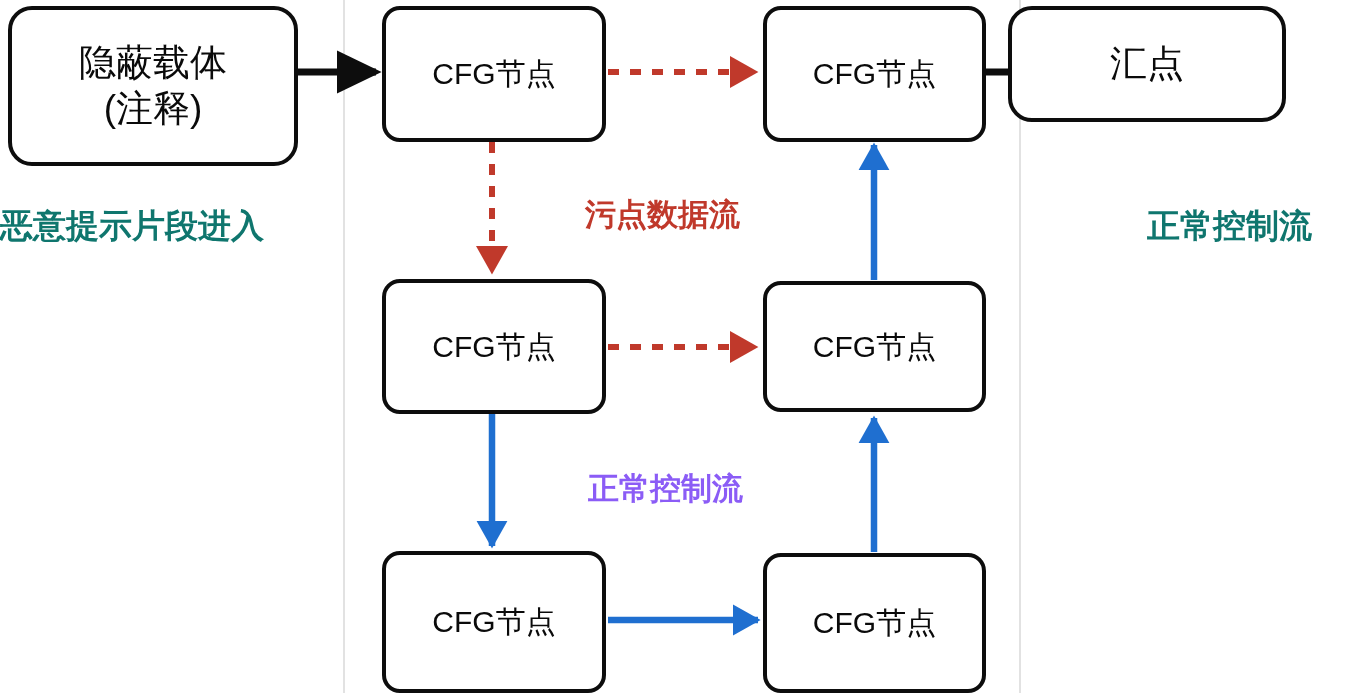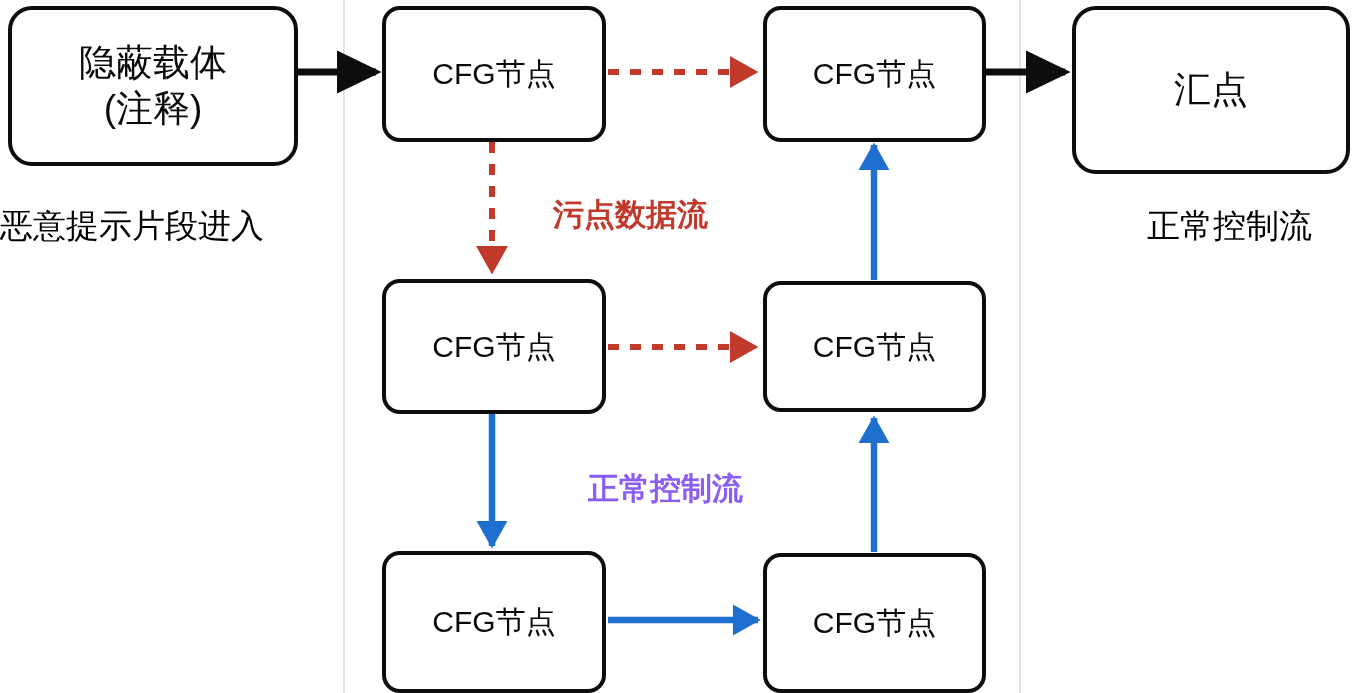--- a/index.html
+++ b/index.html
@@ -45,22 +45,22 @@
   }
   .node-cfg {
     font-size: 30px;
     font-weight: 400;
     text-align: center;
   }
   .node-endpoint .line2 { display: block; }
   .caption {
     position: absolute;
     font-size: 33px;
-    font-weight: normal;
-    color: #000000;
+    font-weight: bold;
+    color: #0f766e;
     white-space: nowrap;
     z-index: 4;
   }
   .flow-label {
     position: absolute;
     font-size: 31px;
     font-weight: bold;
     white-space: nowrap;
     z-index: 4;
   }
@@ -114,21 +114,21 @@
     <line x1="986" y1="72" x2="1065" y2="72" stroke="#0d0d0d" stroke-width="7" marker-end="url(#arrow-black)"></line>
   </svg>
 
   <div class="node node-endpoint" style="left:8px; top:6px; width:290px; height:160px;">
     <div>
       <span>隐蔽载体</span>
       <span class="line2">(注释)</span>
     </div>
   </div>
 
-  <div class="node node-endpoint" style="left:1072px; top:6px; width:278px; height:168px;">
+  <div class="node node-endpoint" style="left:1008px; top:6px; width:278px; height:116px;">
     <div>
       <span>汇点</span>
     </div>
   </div>
 
   <div class="node node-cfg" style="left:382px; top:6px; width:224px; height:136px;">
     <span>CFG节点</span>
   </div>
 
   <div class="node node-cfg" style="left:763px; top:6px; width:223px; height:136px;">
@@ -144,21 +144,21 @@
   </div>
 
   <div class="node node-cfg" style="left:382px; top:551px; width:224px; height:142px;">
     <span>CFG节点</span>
   </div>
 
   <div class="node node-cfg" style="left:763px; top:553px; width:223px; height:140px;">
     <span>CFG节点</span>
   </div>
 
-  <div class="flow-label" style="left:553px; top:194px; color:#c0392b;">污点数据流</div>
+  <div class="flow-label" style="left:585px; top:194px; color:#c0392b;">污点数据流</div>
 
   <div class="flow-label" style="left:588px; top:468px; color:#8b5cf6;">正常控制流</div>
 
   <div class="caption" style="left:0px; top:204px;">恶意提示片段进入</div>
 
   <div class="caption" style="left:1147px; top:204px;">正常控制流</div>
 
 </div>
 
 </body></html>

